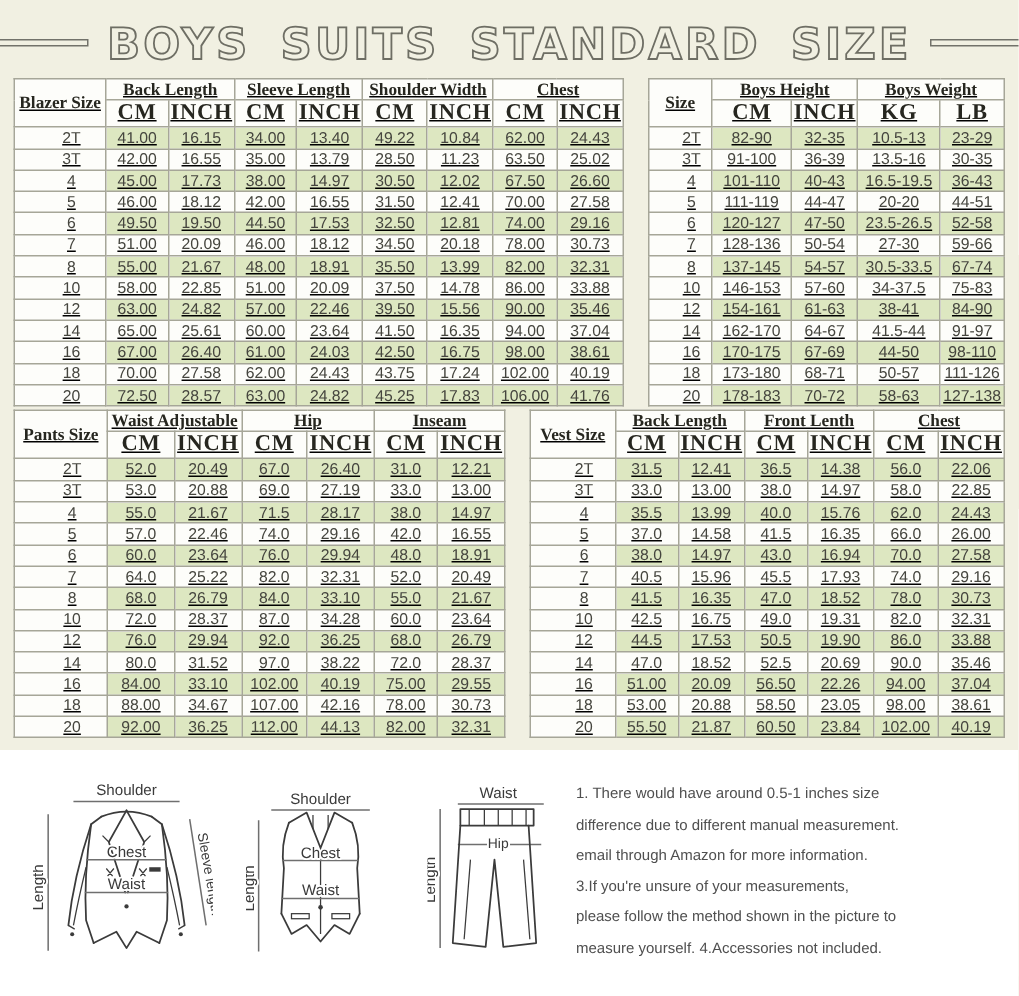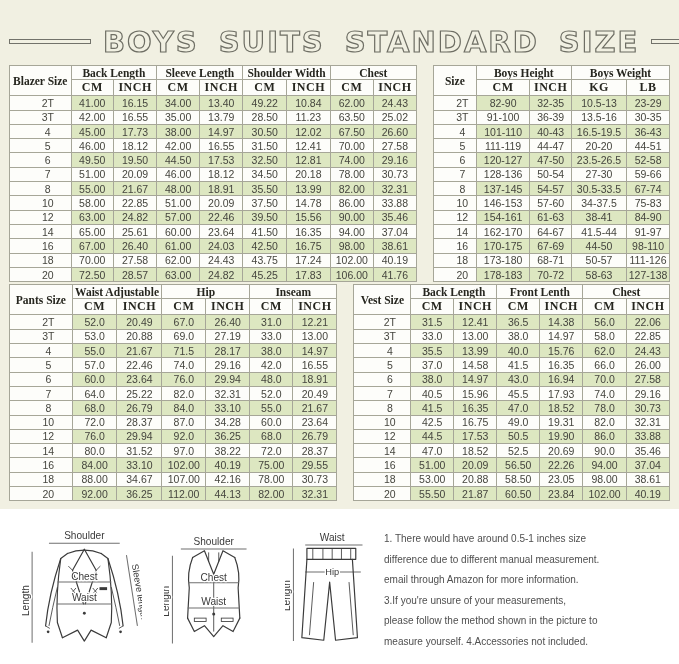--- a/index.html
+++ b/index.html
@@ -1,41 +1,41 @@
 <!DOCTYPE html>
 <html><head>
 <meta charset="utf-8">
 <style>
   * { box-sizing: border-box; margin: 0; padding: 0; }
   html,body { width: 679px; height: 664px; }
   body { background: #ffffff; overflow: hidden; font-family: "Liberation Sans", sans-serif; }
 
   .sheet { background: #f1f0e2; padding: 5px 9px 8px; }
 
-  .title-row { display: flex; align-items: center; justify-content: space-between; gap: 12px; height: 47px; margin-top: 13px; }
+  .title-row { display: flex; align-items: center; justify-content: center; gap: 12px; height: 47px; }
   .title-bar { width: 82px; height: 5px; border: 1.6px solid #72726a; background: transparent; flex: 0 0 auto; }
   .title-text {
     font-family: "DejaVu Sans", sans-serif; font-weight: bold; font-size: 29px;
     letter-spacing: 2px; word-spacing: 8px; white-space: nowrap;
     color: transparent; -webkit-text-stroke: 1.2px #6e6e64;
   }
 
-  .tables-row { display: flex; gap: 16px; align-items: flex-start; }
+  .tables-row { display: flex; gap: 16px; align-items: flex-start; text-decoration: underline; }
   .tables-row + .tables-row { margin-top: 2px; border-radius: 13px; }
 
   table { border-collapse: collapse; background: #fdfdfa; table-layout: fixed; }
   th, td {
     border: 1px solid #a6a698; text-align: center; vertical-align: middle;
     height: 14.3px; padding: 0 1px; overflow: hidden; white-space: nowrap;
   }
   thead th {
     font-family: "Liberation Serif", serif; font-weight: bold;
     font-size: 11.5px; color: #26261f; background: #fdfdfa;
   }
-  thead th.unit { font-size: 12px; letter-spacing: 0.5px; }
+  thead th.unit { font-size: 15px; letter-spacing: 0.5px; }
   tbody td { font-size: 10.5px; color: #45453e; }
   tbody td.size { background: #fdfdfa; padding-left: 16px; }
   tbody tr:nth-child(odd) td.val { background: #dde7c1; }
 
   .bottom { background: #ffffff; height: 151px; display: flex; padding: 6px 0 0 0; }
   .diagrams { width: 376px; flex: 0 0 auto; display: flex; align-items: flex-start; padding: 2px 0 0 22px; gap: 22px; }
   .notes { flex: 1; padding: 14px 10px 0 8px; }
   .notes p { font-size: 10px; line-height: 20.5px; color: #4f4f4f; }
 
   svg { display: block; }

